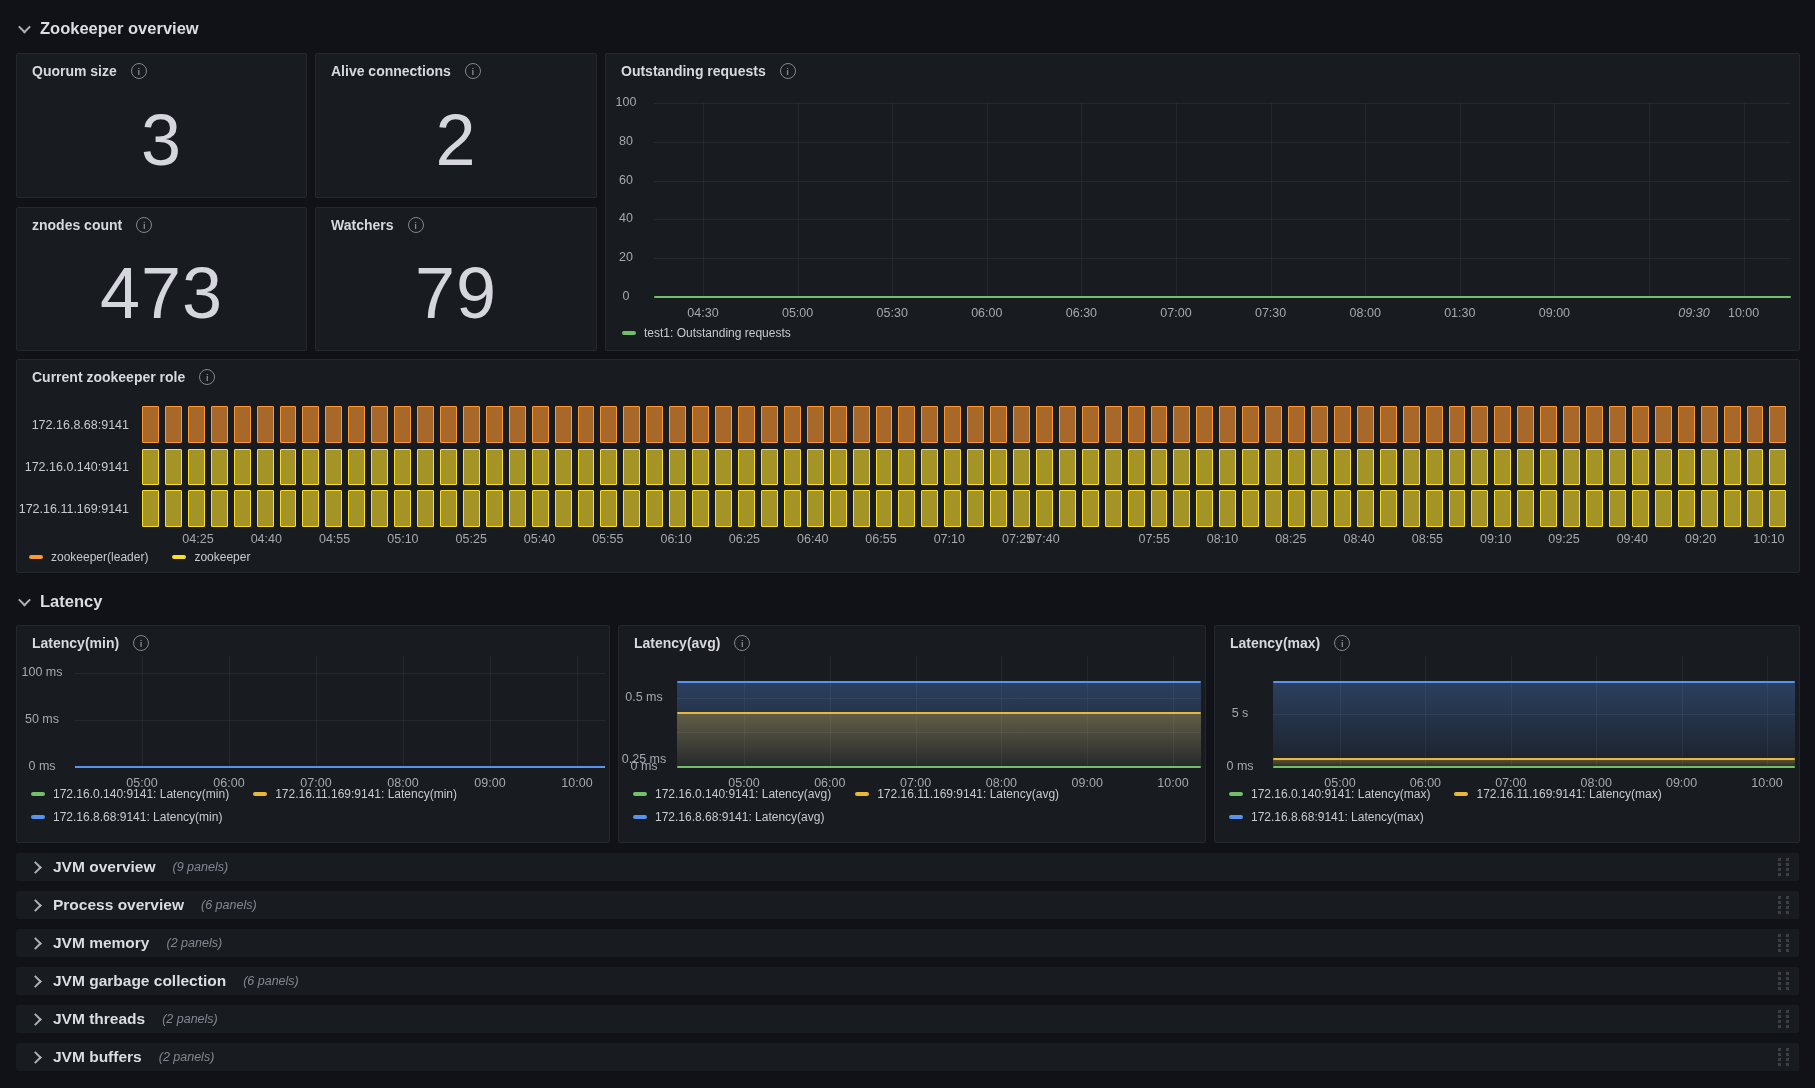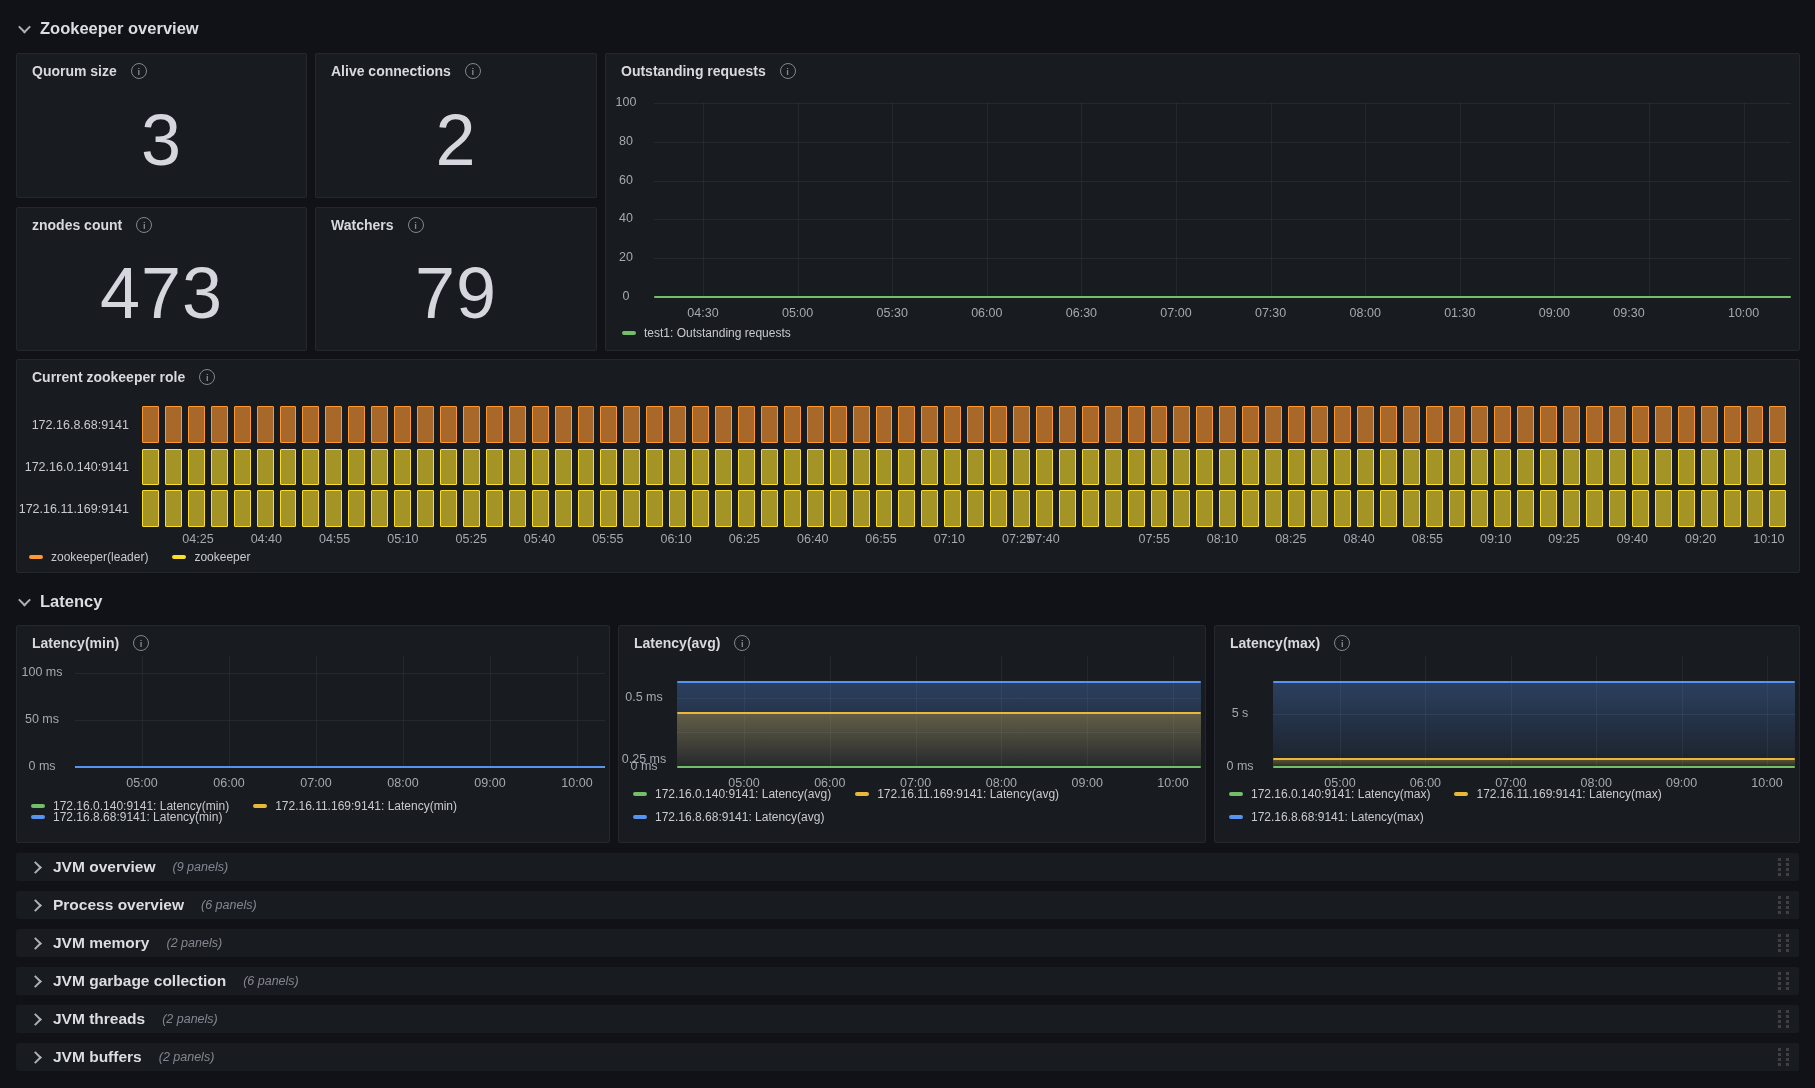--- a/index.html
+++ b/index.html
@@ -109,21 +109,21 @@
         <div class="xtick" style="left: 570px; top: 252px;">07:00</div>
         <div class="gridline-v" style="top: 49px; height: 194px; left: 664.6px;"></div>
         <div class="xtick" style="left: 664.6px; top: 252px;">07:30</div>
         <div class="gridline-v" style="top: 49px; height: 194px; left: 759.2px;"></div>
         <div class="xtick" style="left: 759.2px; top: 252px;">08:00</div>
         <div class="gridline-v" style="top: 49px; height: 194px; left: 853.8px;"></div>
         <div class="xtick" style="left: 853.8px; top: 252px;">01:30</div>
         <div class="gridline-v" style="top: 49px; height: 194px; left: 948.4px;"></div>
         <div class="xtick" style="left: 948.4px; top: 252px;">09:00</div>
         <div class="gridline-v" style="top: 49px; height: 194px; left: 1043px;"></div>
-        <div class="xtick" style="left: 1023px; top: 252px;">09:30</div>
+        <div class="xtick" style="left: 1088px; top: 252px; font-style: italic;">09:30</div>
         <div class="gridline-v" style="top: 49px; height: 194px; left: 1137.6px;"></div>
         <div class="xtick" style="left: 1137.6px; top: 252px;">10:00</div>
         <div class="series-line" style="left: 48px; width: 1137px; top: 242px; background: rgb(115, 191, 105);"></div>
         <div class="legend-row" style="left: 16px; top: 272px;">
           <div class="legend-item">
             <div class="legend-dash" style="background: rgb(115, 191, 105);"></div>
             <div class="legend-label">test1: Outstanding requests</div>
           </div>
         </div>
       </div>
@@ -422,21 +422,21 @@
         <div class="xtick" style="left: 299px; top: 150px;">07:00</div>
         <div class="gridline-v" style="top: 30px; height: 111px; left: 386px;"></div>
         <div class="xtick" style="left: 386px; top: 150px;">08:00</div>
         <div class="gridline-v" style="top: 30px; height: 111px; left: 473px;"></div>
         <div class="xtick" style="left: 473px; top: 150px;">09:00</div>
         <div class="gridline-v" style="top: 30px; height: 111px; left: 560px;"></div>
         <div class="xtick" style="left: 560px; top: 150px;">10:00</div>
         <div class="series-line" style="left: 58px; width: 530px; top: 140px; background: rgb(115, 191, 105);"></div>
         <div class="series-line" style="left: 58px; width: 530px; top: 140px; background: rgb(234, 184, 57);"></div>
         <div class="series-line" style="left: 58px; width: 530px; top: 140px; background: rgb(87, 148, 242);"></div>
-        <div class="legend-row" style="left: 14px; top: 161px; margin-top: 12px;">
+        <div class="legend-row" style="left: 14px; top: 161px;">
           <div class="legend-item">
             <div class="legend-dash" style="background: rgb(115, 191, 105);"></div>
             <div class="legend-label">172.16.0.140:9141: Latency(min)</div>
           </div>
           <div class="legend-item">
             <div class="legend-dash" style="background: rgb(234, 184, 57);"></div>
             <div class="legend-label">172.16.11.169:9141: Latency(min)</div>
           </div>
         </div>
         <div class="legend-row" style="left: 14px; top: 184px;">

